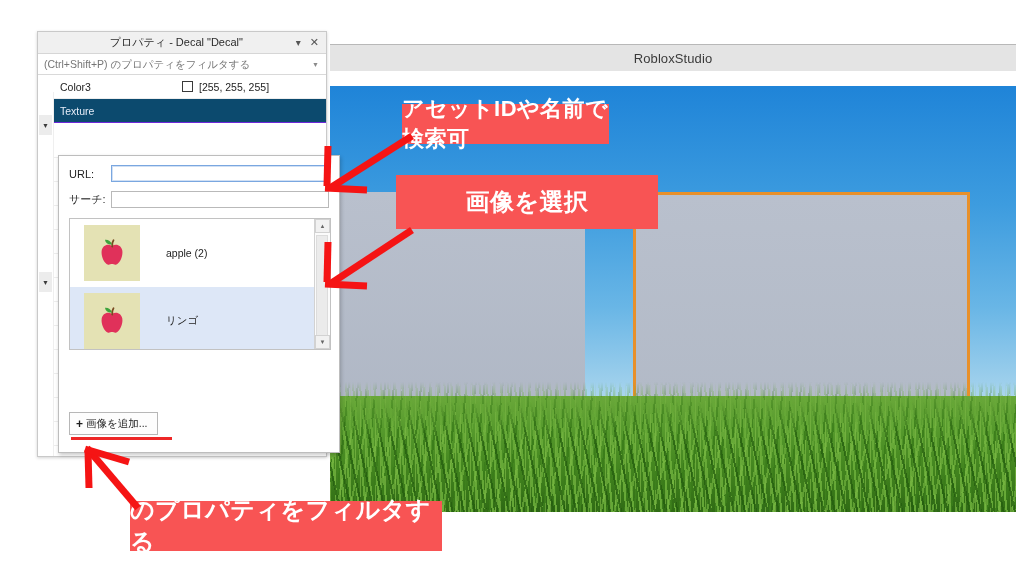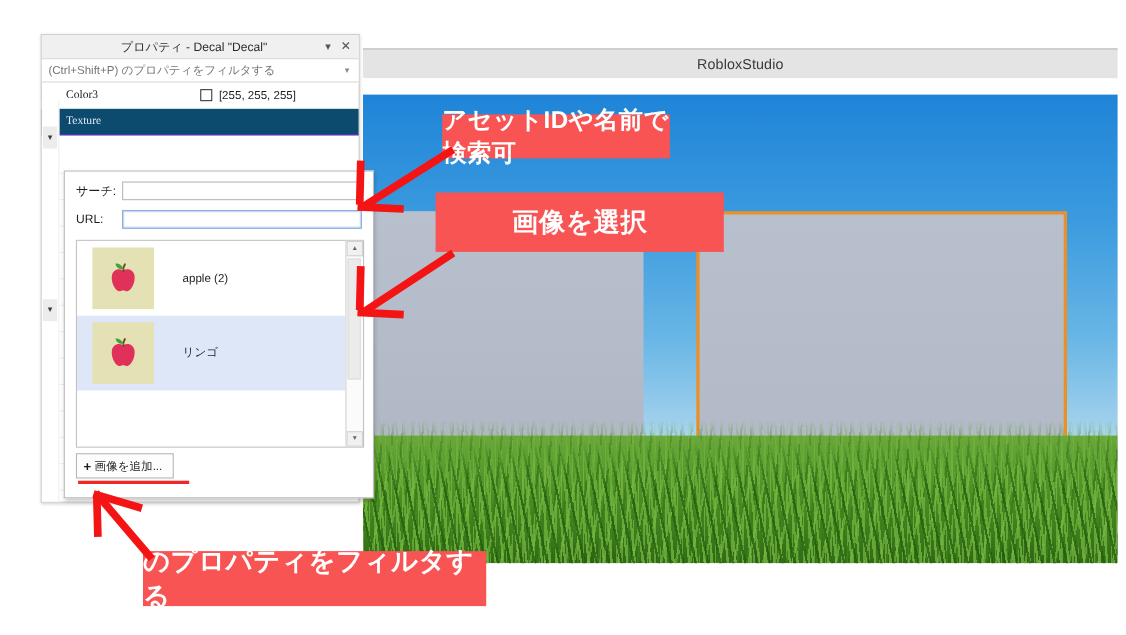--- a/index.html
+++ b/index.html
@@ -89,21 +89,21 @@
   .props-filter .caret{font-size:7px;color:#8a8a8a;padding-right:7px;}
 
   .grp-row{
     height:19px;display:flex;align-items:center;gap:7px;padding-left:7px;
     background:#f4f4f4;border-bottom:1px solid #e3e3e3;
     font-size:10.5px;font-weight:bold;color:#1d1d1d;
   }
   .grp-arrow{font-size:7px;color:#3a3a3a;}
 
   .prop-row{height:23px;display:flex;align-items:center;border-bottom:1px solid #ededed;font-size:10.5px;color:#1d1d1d;}
-  .prop-name{width:137px;padding-left:22px;box-sizing:border-box;font-family:Liberation Serif, serif;}
+  .prop-name{width:137px;padding-left:22px;box-sizing:border-box;}
   .prop-val{flex:1;display:flex;align-items:center;gap:6px;padding-left:7px;}
   .swatch{width:9px;height:9px;border:1.3px solid #3a3a3a;background:#fff;display:inline-block;}
   .prop-row.sel{background:#0c4a6e;color:#e9eefa;border-bottom:1px solid #6d28d9;}
   .prop-row.sel .prop-name{color:#e6ecf8;}
 
   
   .gutter{position:absolute;left:0;top:60px;width:15px;bottom:0;background:#fff;border-right:1px solid #efefef;}
   .gutter-btn{
     position:absolute;left:1px;width:13px;height:20px;background:#ececec;
     display:flex;align-items:center;justify-content:center;font-size:7px;color:#3b3b3b;
@@ -119,21 +119,21 @@
   }
   .field-row{display:flex;align-items:center;margin:9px 10px 0 10px;}
   .field-label{width:42px;font-size:11px;color:#1f1f1f;}
   .field-input{
     flex:1;height:17px;box-sizing:border-box;background:#fff;
     border:1px solid #b9b9b9;font-family:inherit;font-size:10.5px;color:#222;padding:0 4px;outline:none;
   }
   .field-input.focused{border:1px solid #7aa7e0;box-shadow:0 0 0 1px rgba(122,167,224,.35) inset;}
 
   .list-wrap{
-    position:absolute;left:10px;top:62px;width:262px;height:189px;
+    position:absolute;left:10px;top:62px;width:262px;height:132px;
     border:1px solid #c2c2c2;background:#fff;box-sizing:border-box;display:flex;
   }
   .list{flex:1;overflow:hidden;}
   .list-item{height:68px;display:flex;align-items:center;}
   .list-item.sel{background:#dde7f7;}
   .thumb{width:56px;height:56px;margin-left:14px;background:#e4e2b4;position:relative;flex:none;}
   .apple{position:absolute;left:50%;top:54%;transform:translate(-50%,-50%);}
   .list-label{margin-left:26px;font-size:10.5px;color:#242424;}
 
   .sb{width:15px;border-left:1px solid #d2d2d2;background:#fbfbfb;position:relative;}
@@ -232,27 +232,27 @@
       <div></div>
       <div></div>
       <div></div>
       <div></div>
     </div>
   </div>
 
   <div class="picker">
 
     <div class="field-row">
+      <span class="field-label">URL:</span>
+      <input class="field-input focused" type="text" value="" style="">
+    </div>
+
+    <div class="field-row">
       <span class="field-label">サーチ:</span>
       <input class="field-input" type="text" value="" style="">
-    </div>
-
-    <div class="field-row">
-      <span class="field-label">URL:</span>
-      <input class="field-input focused" type="text" value="" style="">
     </div>
 
     <div class="list-wrap">
       <div class="list">
 
         <div class="list-item">
           <div class="thumb">
             <svg class="apple" width="40" height="40" viewBox="0 0 40 40">
               <path d="M20 11c-4.4-2.8-9.5-.4-10.3 4.6-.9 5.6 2.6 12.7 5.9 13.9 1.7.6 2.9-.5 4.4-.5s2.7 1.1 4.4.5c3.3-1.2 6.8-8.3 5.9-13.9C29.5 10.6 24.4 8.2 20 11z" fill="#e0315a"></path>
               <path d="M20.2 11.5c-.3-2.4.2-4.6 1.3-6.2" stroke="#7a4a22" stroke-width="1.8" fill="none" stroke-linecap="round"></path>

